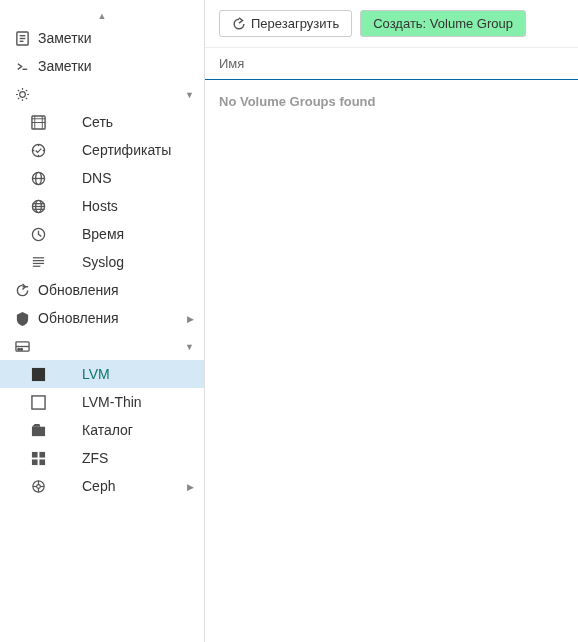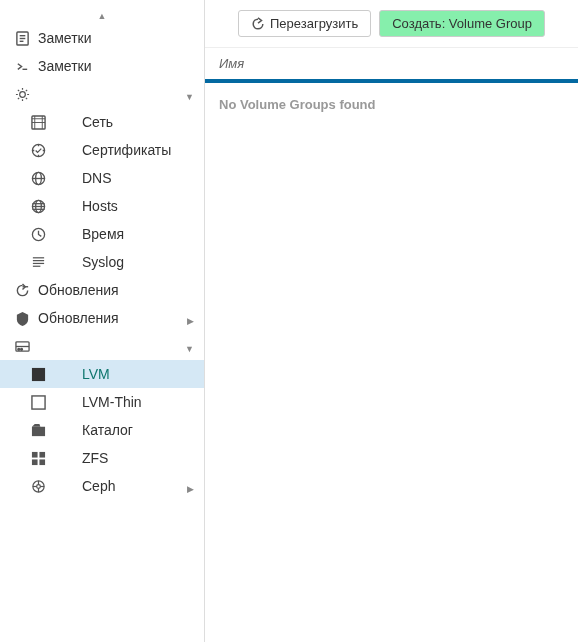--- a/index.html
+++ b/index.html
@@ -20,21 +20,21 @@
       background: #fff;
       border-right: 1px solid #ddd;
       display: flex;
       flex-direction: column;
       overflow-y: auto;
       padding-top: 4px;
     }
 
     .sidebar-item {
       display: flex;
-      align-items: flex-end;
+      align-items: center;
       padding: 6px 10px 6px 14px;
       cursor: pointer;
       color: #333;
       gap: 8px;
       position: relative;
     }
     .sidebar-item.active {
       background: #d5e8f5;
       color: #0f766e;
     }
@@ -76,21 +76,20 @@
       flex-direction: column;
       background: #fff;
     }
 
     .toolbar {
       display: flex;
       align-items: center;
       padding: 10px 14px;
       gap: 8px;
       border-bottom: 1px solid #eee;
-      justify-content: center;
     }
 
     .btn {
       padding: 5px 12px;
       border: 1px solid #ccc;
       border-radius: 3px;
       background: #fff;
       cursor: pointer;
       font-size: 13px;
       color: #333;
@@ -105,22 +104,21 @@
 
     .content-area {
       flex: 1;
       padding: 0;
     }
 
     .table-header {
       padding: 8px 14px;
       font-size: 13px;
       color: #666;
-      border-bottom: 4px solid #0369a1;
-      font-style: italic;
+      border-bottom: 1px solid #0369a1;
     }
 
     .empty-message {
       padding: 14px;
       color: #999;
       font-size: 13px;
       font-weight: bold;
     }
 
     

